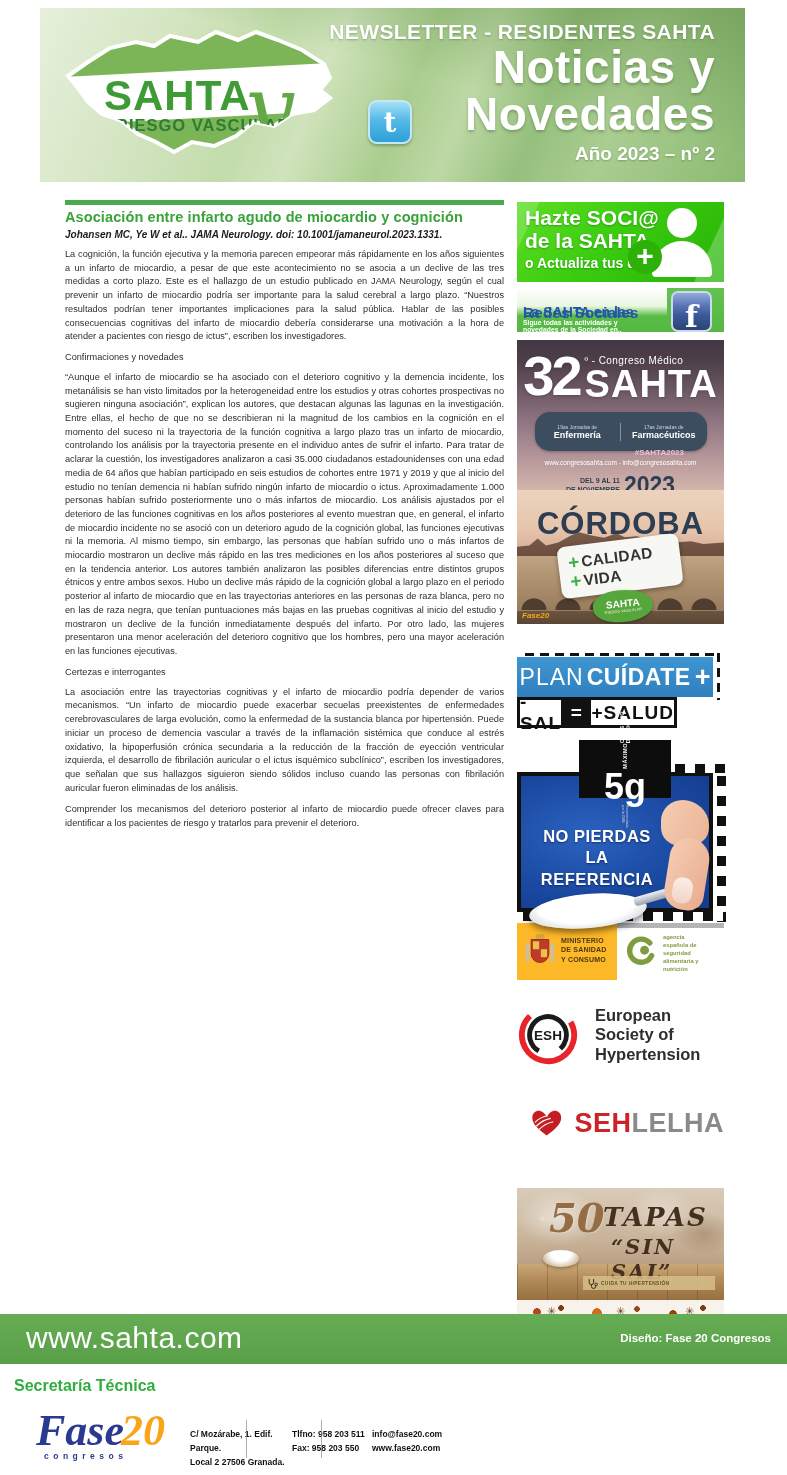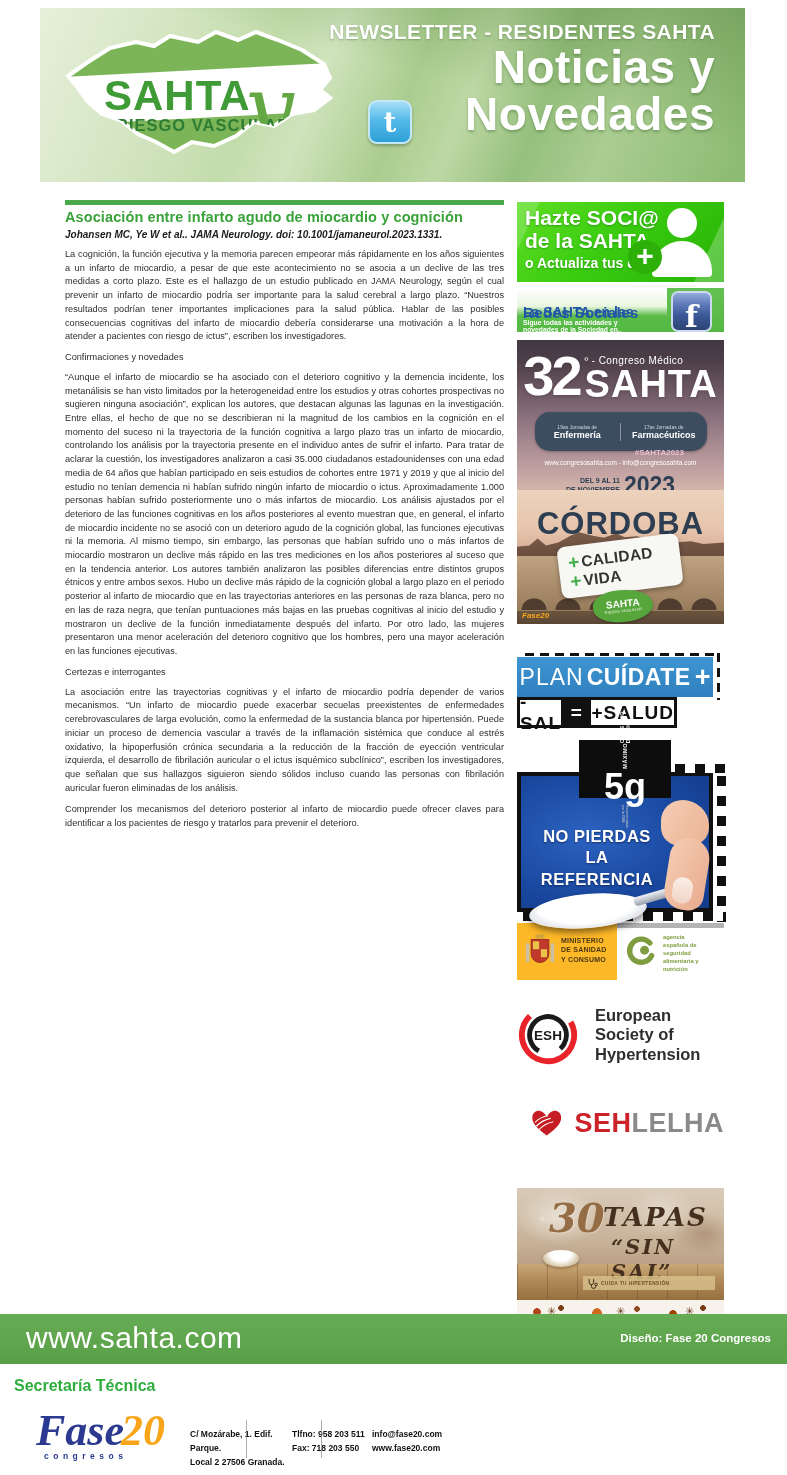--- a/index.html
+++ b/index.html
@@ -235,20 +235,21 @@
         <text x="186" y="120" font-family="DejaVu Serif, serif" font-style="italic" font-size="88" fill="#63a844">y</text>
         <text x="46" y="92" font-size="42" font-weight="bold" fill="#3f9b35" letter-spacing="1">SAHTA</text>
         <text x="58" y="113" font-size="16.5" font-weight="bold" fill="#2e7d32" letter-spacing="1">RIESGO VASCULAR</text>
       </g>
     </svg>
 
     <div class="head-right">
       <div class="kicker">NEWSLETTER - RESIDENTES SAHTA</div>
       <div class="bigline">Noticias y</div>
       <div class="bigline">Novedades</div>
+      <div class="edition">Año 2023 – nº 2</div>
     </div>
 
     <div class="abs twitter">t</div>
   </div>
 
   <div class="abs article">
     <div class="divider"></div>
     <div class="a-title">Asociación entre infarto agudo de miocardio y cognición</div>
     <div class="a-cite">Johansen MC, Ye W et al.. JAMA Neurology. doi: 10.1001/jamaneurol.2023.1331.</div>
     <div class="a-p">La cognición, la función ejecutiva y la memoria parecen empeorar más rápidamente en los años siguientes a un infarto de miocardio, a pesar de que este acontecimiento no se asocia a un declive de las tres medidas a corto plazo. Este es el hallazgo de un estudio publicado en JAMA Neurology, según el cual prevenir un infarto de miocardio podría ser importante para la salud cerebral a largo plazo. “Nuestros resultados podrían tener importantes implicaciones para la salud pública. Hablar de las posibles consecuencias cognitivas del infarto de miocardio debería considerarse una motivación a la hora de atender a pacientes con riesgo de ictus”, escriben los investigadores.</div>
@@ -423,21 +424,21 @@
       <path d="M6,20 C12,14 18,11 26,10" stroke="#fff" stroke-width="1.6" fill="none"></path>
       <path d="M12,31 C18,25 24,21 34,19" stroke="#fff" stroke-width="1.6" fill="none"></path>
     </svg>
     <span class="seh-red">SEH</span>
     <span class="seh-gray">LELHA</span>
   </div>
 
   <div class="abs sb tapas">
     <div class="t-wood"></div>
     <div class="t-plus">+</div>
-    <div class="t-50">30</div>
+    <div class="t-50">50</div>
     <div class="t-tapas">TAPAS</div>
     <div class="t-sin">“SIN SAL”</div>
     <div class="t-bowl"></div>
     <div class="t-strip">
       <svg width="11" height="11" viewBox="0 0 20 20">
         <path d="M4,2 v6 a4,4 0 0 0 8,0 V2" stroke="#3a2a18" stroke-width="1.8" fill="none"></path>
         <path d="M8,12 v3 a4,4 0 0 0 8,0 v-2" stroke="#3a2a18" stroke-width="1.8" fill="none"></path>
         <circle cx="16.5" cy="11.5" r="2.4" fill="none" stroke="#3a2a18" stroke-width="1.6"></circle>
       </svg>
       <span class="t-strip-text">CUIDA TU HIPERTENSIÓN</span>
@@ -460,21 +461,21 @@
     <span class="fase-word">Fase</span><span class="fase-num">20</span>
     <div class="fase-cong">congresos</div>
   </div>
 
   <div class="abs contact-col" style="left:190px;top:1427px;width:104px;">
     <div>C/ Mozárabe, 1. Edif. Parque.</div>
     <div>Local 2 27506 Granada.</div>
   </div>
   <div class="abs contact-col" style="left:292px;top:1427px;width:84px;">
     <div>Tlfno: 958 203 511</div>
-    <div>Fax: 718 203 550</div>
+    <div>Fax: 958 203 550</div>
   </div>
   <div class="abs contact-col" style="left:372px;top:1427px;width:90px;">
     <div>info@fase20.com</div>
     <div>www.fase20.com</div>
   </div>
   <div class="abs vline" style="left:246px;top:1420px;"></div>
   <div class="abs vline" style="left:321px;top:1420px;"></div>
 
 </div>
 

